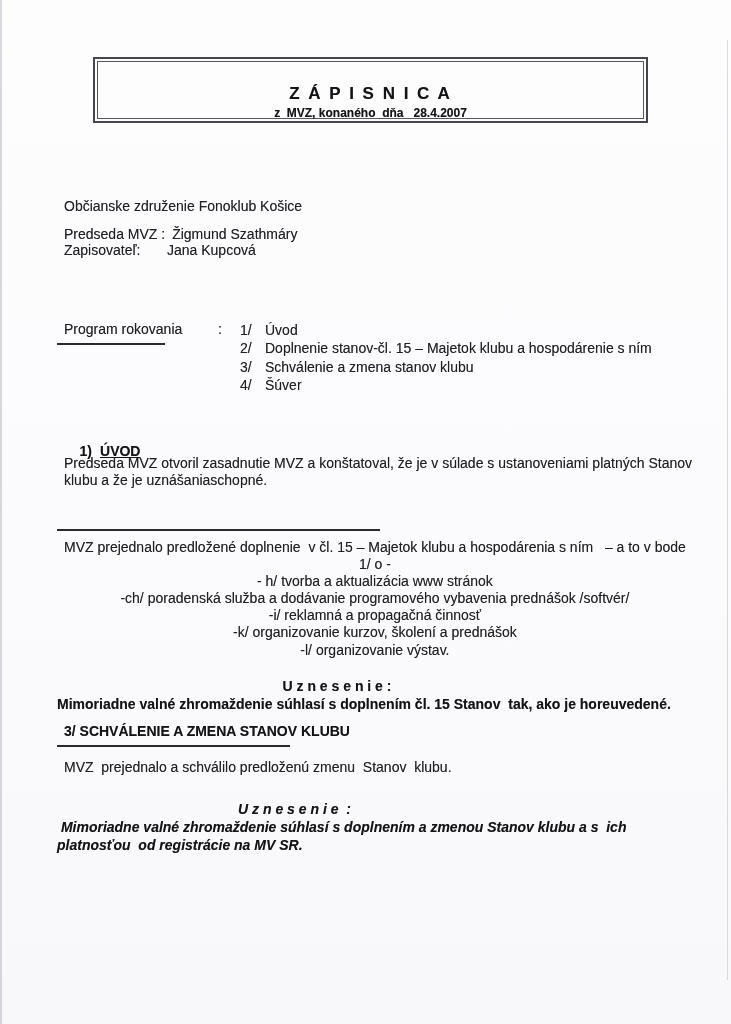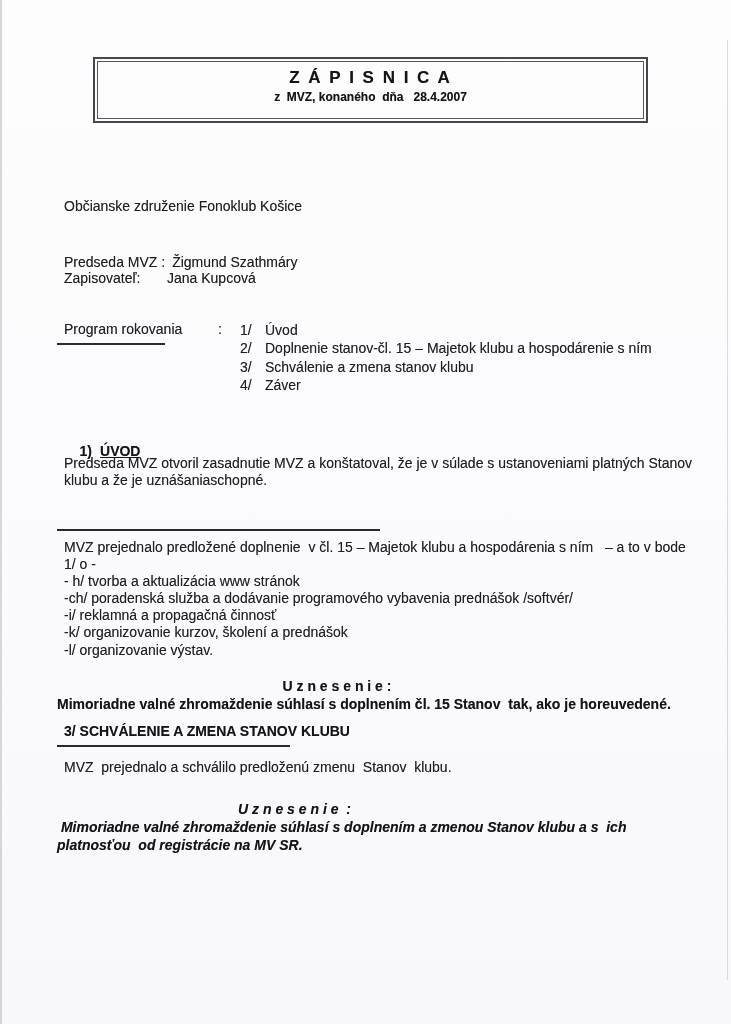--- a/index.html
+++ b/index.html
@@ -32,29 +32,29 @@
   .title-box{
     position:absolute;left:93px;top:57px;width:551px;height:62px;
     border:2px solid #46464c;
   }
   .title-box-inner{
     position:absolute;left:2px;top:2px;right:2px;bottom:2px;
     border:1px solid #55555c;
     text-align:center;
   }
   .doc-title{
-    margin-top:6px;font-size:17px;font-weight:bold;letter-spacing:2px;color:#141416;
+    margin-top:22px;font-size:17px;font-weight:bold;letter-spacing:2px;color:#141416;
   }
   .doc-subtitle{
     margin-top:2px;font-size:12px;font-weight:bold;color:#141416;
   }
 
   
   .org{position:absolute;left:64px;top:198px;}
-  .officials{position:absolute;left:64px;top:226px;line-height:16.4px;margin-top:28px;}
+  .officials{position:absolute;left:64px;top:226px;line-height:16.4px;}
   .off-label{display:inline-block;min-width:96px;margin-right:7px;white-space:pre;}
 
   
   .program{position:absolute;left:64px;top:321px;}
   .prog-label{position:absolute;left:0;top:0;white-space:pre;}
   .prog-underline{position:absolute;left:-7px;top:22px;width:108px;border-top:2px solid #2a2a2e;}
   .prog-colon{position:absolute;left:154px;top:0;}
   .prog-items{position:absolute;left:176px;top:0;width:470px;line-height:18.4px;}
   .prog-num{display:inline-block;width:25px;white-space:pre;}
 
@@ -63,21 +63,21 @@
   .h-uvod{left:64px;top:427px;}
   .h-uvod .sec-title-underline{text-decoration:underline;margin-left:8px;}
   .rule{position:absolute;border-top:2px solid #2a2a2e;}
   .rule-2{left:57px;top:529px;width:323px;}
   .rule-3{left:57px;top:745px;width:233px;}
   .h-2{left:64px;top:502px;}
   .h-3{left:64px;top:723px;}
 
   .para{position:absolute;line-height:17.2px;}
   .p-uvod{left:64px;top:455px;}
-  .p-dopl{left:64px;top:539px;line-height:17.1px;}
+  .p-dopl{left:64px;top:539px;line-height:17.1px;text-align:center;}
   .p-schv{left:64px;top:759px;}
 
   .uznesenie-1{position:absolute;left:57px;top:678px;width:560px;text-align:center;font-weight:bold;color:#141416;}
   .res-1{position:absolute;left:57px;top:696px;font-weight:bold;color:#141416;white-space:pre;}
   .uznesenie-2{position:absolute;left:57px;top:801px;width:475px;text-align:center;font-weight:bold;font-style:italic;color:#141416;}
   .res-2{position:absolute;left:57px;top:819px;line-height:17.5px;font-weight:bold;font-style:italic;color:#141416;}
 </style>
 </head>
 <body>
 
@@ -109,21 +109,21 @@
       <div>
         <span class="prog-num soft">1/</span><span class="soft txt">Úvod</span>
       </div>
       <div>
         <span class="prog-num soft">2/</span><span class="soft txt">Doplnenie stanov-čl. 15 – Majetok klubu a hospodárenie s ním</span>
       </div>
       <div>
         <span class="prog-num soft">3/</span><span class="soft txt">Schválenie a zmena stanov klubu</span>
       </div>
       <div>
-        <span class="prog-num soft">4/</span><span class="soft txt">Záver</span>
+        <span class="prog-num soft">4/</span><span class="soft txt">Šúver</span>
       </div>
     </div>
   </div>
 
   <div class="sec-heading h-uvod soft">
     <span>1)</span><span class="sec-title-underline">ÚVOD</span>
   </div>
   <div class="para p-uvod">
     <div class="soft txt">Predseda MVZ otvoril zasadnutie MVZ a konštatoval, že je v súlade s ustanoveniami platných Stanov</div>
     <div class="soft txt">klubu a že je uznášaniaschopné.</div>

